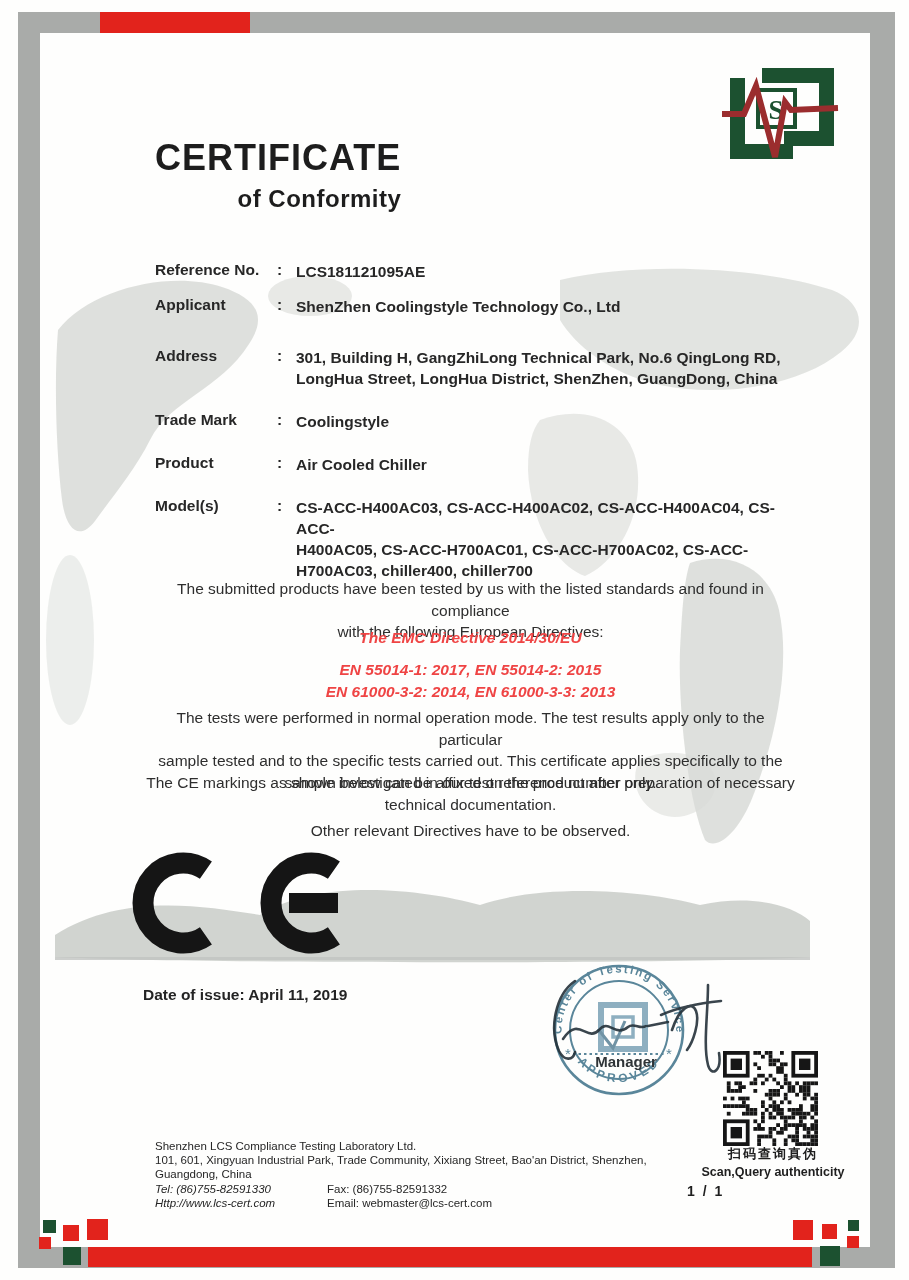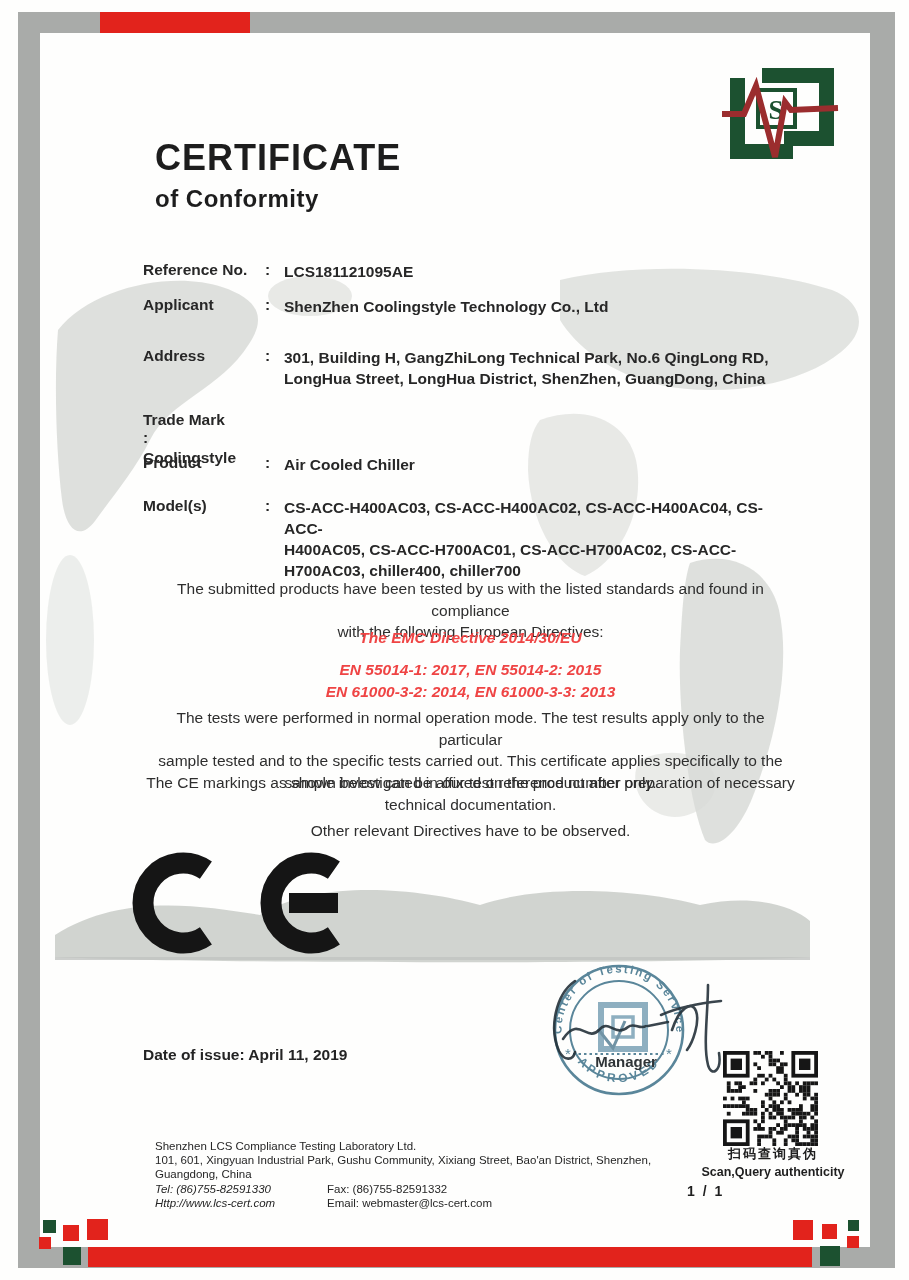--- a/index.html
+++ b/index.html
@@ -9,39 +9,39 @@
   
   #map{left:0;top:0;z-index:0;}
   
   .frame{left:18px;top:12px;width:877px;height:1256px;z-index:5;box-sizing:border-box;
          border-style:solid;border-color:#a9aba9;border-width:21px 25px 21px 22px;pointer-events:none;}
   .deco{z-index:6;}
   .red{background:#e2231c;}
   .green{background:#1c5130;}
   
   .title{font-size:36px;font-weight:bold;letter-spacing:1px;color:#1d1d1d;line-height:1;}
-  .subtitle{font-size:24px;font-weight:bold;color:#1d1d1d;margin-top:9px;letter-spacing:.5px;}
+  .subtitle{font-size:24px;font-weight:bold;color:#1d1d1d;margin-top:9px;letter-spacing:.5px;text-align:right;}
   
   .frow{left:143px;width:650px;display:flex;z-index:2;font-size:15.5px;font-weight:bold;color:#272727;}
-  .flabel{width:122px;flex:none;}
+  .flabel{width:122px;flex:none;margin-left:12px;}
   .fcolon{width:19px;flex:none;}
   .fvalue{flex:1;line-height:21px;white-space:pre-line;}
   
   .para{left:143px;width:655px;font-size:15.5px;line-height:21.5px;color:#2e2e2e;
         white-space:pre-line;z-index:2;text-align:center;}
   .bold{font-weight:bold;color:#ef4444;font-style:italic;}
   
   .footer{left:155px;top:1139px;width:560px;font-size:11.5px;line-height:14.2px;color:#262626;z-index:2;}
   .frow2{display:flex;}
   .fcol1{width:172px;flex:none;font-style:italic;}
   .pageno{left:687px;top:1183px;font-size:14px;font-weight:bold;color:#1f1f1f;z-index:2;letter-spacing:2px;}
   .qrcap{left:683px;top:1145px;width:180px;text-align:center;z-index:2;color:#1f1f1f;}
   .qrcap .zh{font-size:13px;font-weight:bold;letter-spacing:2px;}
   .qrcap .en{font-size:12.5px;font-weight:bold;margin-top:2px;}
-  .dateline{left:143px;top:1046px;font-size:15.5px;font-weight:bold;color:#242424;z-index:2;}
+  .dateline{left:143px;top:986px;font-size:15.5px;font-weight:bold;color:#242424;z-index:2;}
 </style>
 </head>
 <body>
 
 <div class="canvas">
 
   <svg id="map" class="abs" width="909" height="1280" viewBox="0 0 909 1280">
     <g fill="#d8dbd7">
       <path opacity=".85" d="M58,330 C90,288 172,270 222,287 C258,299 267,317 249,344 C220,390 170,400 150,440 C135,470 110,500 95,521 C80,541 66,531 62,500 C56,450 54,380 58,330 Z"></path>
       <ellipse opacity=".6" cx="310" cy="296" rx="42" ry="20"></ellipse>
@@ -93,21 +93,21 @@
     <span class="flabel">Applicant</span>
     <span class="fcolon">:</span>
     <span class="fvalue">ShenZhen Coolingstyle Technology Co., Ltd</span>
   </div>
   <div class="abs frow" style="top:347px;">
     <span class="flabel">Address</span>
     <span class="fcolon">:</span>
     <span class="fvalue">301, Building H, GangZhiLong Technical Park, No.6 QingLong RD,
 LongHua Street, LongHua District, ShenZhen, GuangDong, China</span>
   </div>
-  <div class="abs frow" style="top:411px;flex-direction:column;">
+  <div class="abs frow" style="top:411px;">
     <span class="flabel">Trade Mark</span>
     <span class="fcolon">:</span>
     <span class="fvalue">Coolingstyle</span>
   </div>
   <div class="abs frow" style="top:454px;">
     <span class="flabel">Product</span>
     <span class="fcolon">:</span>
     <span class="fvalue">Air Cooled Chiller</span>
   </div>
   <div class="abs frow" style="top:497px;">
@@ -381,21 +381,21 @@
       <rect x="1.90" y="70.30" width="22.80" height="22.80" fill="none" stroke="#161616" stroke-width="3.80"></rect>
       <rect x="7.60" y="76.00" width="11.40" height="11.40"></rect>
     </svg>
   <div class="abs qrcap">
     <div class="zh">扫码查询真伪</div>
     <div class="en">Scan,Query authenticity</div>
   </div>
 
   <div class="abs footer">
     <div>Shenzhen LCS Compliance Testing Laboratory Ltd.</div>
-    <div>101, 601, Xingyuan Industrial Park, Gushu Community, Xixiang Street, Bao'an District, Shenzhen,</div>
+    <div>101, 601, Xingyuan Industrial Park, Trade Community, Xixiang Street, Bao'an District, Shenzhen,</div>
     <div>Guangdong, China</div>
     <div class="frow2">
       <span class="fcol1">Tel: (86)755-82591330</span>
       <span>Fax: (86)755-82591332</span>
     </div>
     <div class="frow2">
       <span class="fcol1">Http://www.lcs-cert.com</span>
       <span>Email: webmaster@lcs-cert.com</span>
     </div>
   </div>

